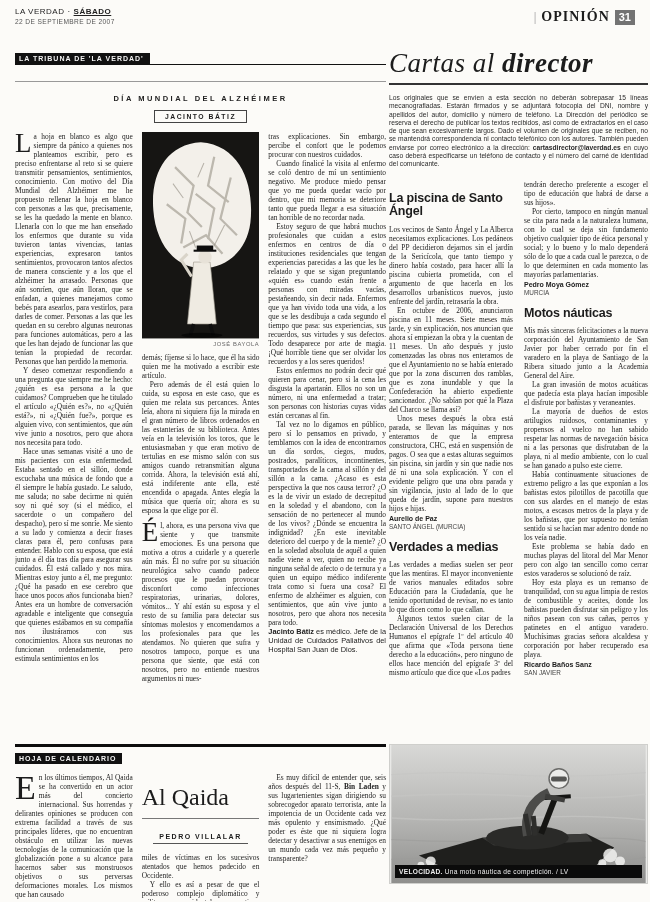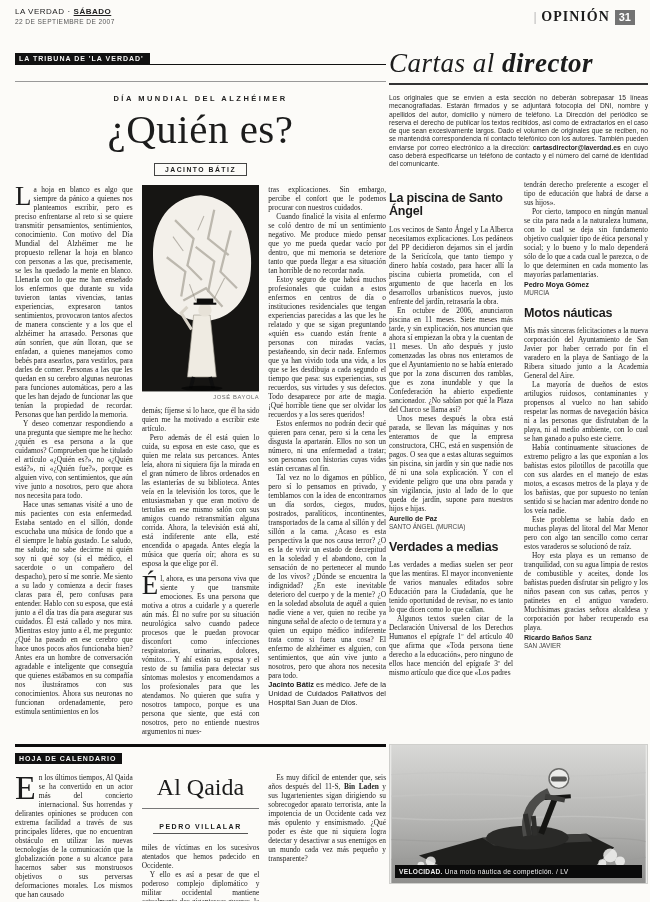--- a/index.html
+++ b/index.html
@@ -59,21 +59,21 @@
          border:1px solid #cfcfcc;box-sizing:border-box;}
   #photo svg{display:block;width:100%;height:100%;}
   .photo-caption{position:absolute;left:5px;right:5px;bottom:5px;height:13px;background:#0b0b0b;
                  color:#eee;font-family:"Liberation Sans",sans-serif;font-size:6.6px;
                  display:flex;align-items:center;padding:0 4px;letter-spacing:.3px;}
   .photo-caption b{font-weight:bold;margin-right:2px;}
   
   #hoja{position:absolute;left:15px;top:744px;width:371px;height:158px;overflow:hidden;}
   .hoja-top{border-top:3px solid #0d0d0d;}
   .hoja-cols{display:flex;gap:9px;margin-top:8px;height:128px;overflow:hidden;}
-  .hoja-head{text-align:center;font-size:24px;line-height:1.05;margin:2px 0 6px;border-bottom:1px solid #777;padding-bottom:8px;}
+  .hoja-head{text-align:left;font-size:24px;line-height:1.05;margin:12px 0 6px;border-bottom:1px solid #777;padding-bottom:8px;}
   .hoja-byline-wrap{text-align:center;margin-bottom:9px;}
   .hoja-byline{display:inline-block;font-family:"Liberation Sans",sans-serif;font-size:7px;
                font-weight:bold;letter-spacing:1.5px;border-bottom:1px solid #555;padding:0 6px 3px;}
   .dropcap-big{float:left;font-size:34px;line-height:27px;padding:1px 3px 0 0;}
 </style>
 </head>
 <body>
 
 <div class="page">
 
@@ -94,21 +94,20 @@
   </div>
 
   <div id="tribuna">
     <div class="label-row">
       <span class="black-label">LA TRIBUNA DE 'LA VERDAD'</span>
       <span class="label-rule"></span>
     </div>
     <div class="kicker-row">
       <span class="kicker">DÍA MUNDIAL DEL ALZHÉIMER</span>
     </div>
-    <h1 class="headline">¿Quién es?</h1>
     <div class="byline-wrap">
       <span class="byline-box">JACINTO BÁTIZ</span>
     </div>
     <div class="cols bt">
       <div class="col">
         <p class="ni"><span class="dropcap">L</span><span>a hoja en blanco es algo que siempre da pánico a quienes nos planteamos escribir, pero es preciso enfrentarse al reto si se quiere transmitir pensamientos, sentimientos, conocimiento. Con motivo del Día Mundial del Alzhéimer me he propuesto rellenar la hoja en blanco con personas a las que, precisamente, se les ha quedado la mente en blanco. Llenarla con lo que me han enseñado los enfermos que durante su vida tuvieron tantas vivencias, tantas experiencias, expresaron tantos sentimientos, provocaron tantos afectos de manera consciente y a los que el alzhéimer ha arrasado. Personas que aún sonríen, que aún lloran, que se enfadan, a quienes manejamos como bebés para asearlos, para vestirlos, para darles de comer. Personas a las que les quedan en su cerebro algunas neuronas para funciones automáticas, pero a las que les han dejado de funcionar las que tenían la propiedad de recordar. Personas que han perdido la memoria.</span></p>
         <p>Y deseo comenzar respondiendo a una pregunta que siempre me he hecho: ¿quién es esa persona a la que cuidamos? Comprueben que he titulado el artículo «¿Quién es?», no «¿Quién está?», ni «¿Quién fue?», porque es alguien vivo, con sentimientos, que aún vive junto a nosotros, pero que ahora nos necesita para todo.</p>
         <p>Hace unas semanas visité a uno de mis pacientes con esta enfermedad. Estaba sentado en el sillón, donde escuchaba una música de fondo que a él siempre le había gustado. Le saludo, me saluda; no sabe decirme ni quién soy ni qué soy (si el médico, el sacerdote o un compañero del despacho), pero sí me sonríe. Me siento a su lado y comienza a decir frases claras para él, pero confusas para entender. Hablo con su esposa, que está junto a él día tras día para asegurar sus cuidados. Él está callado y nos mira. Mientras estoy junto a él, me pregunto: ¿Qué ha pasado en ese cerebro que hace unos pocos años funcionaba bien? Antes era un hombre de conversación agradable e inteligente que conseguía que quienes estábamos en su compañía nos ilustráramos con sus conocimientos. Ahora sus neuronas no funcionan ordenadamente, pero estimula sentimientos en los</p>
       </div>
       <div class="col">
@@ -171,20 +170,21 @@
         <p class="ni">Las verdades a medias suelen ser peor que las mentiras. El mayor inconveniente de varios manuales editados sobre Educación para la Ciudadanía, que he tenido oportunidad de revisar, no es tanto lo que dicen como lo que callan.</p>
         <p>Algunos textos suelen citar de la Declaración Universal de los Derechos Humanos el epígrafe 1º del artículo 40 que afirma que «Toda persona tiene derecho a la educación», pero ninguno de ellos hace mención del epígrafe 3º del mismo artículo que dice que «Los padres</p>
       </div>
       <div class="lcol">
         <p class="ni">tendrán derecho preferente a escoger el tipo de educación que habrá de darse a sus hijos».</p>
         <p>Por cierto, tampoco en ningún manual se cita para nada a la naturaleza humana, con lo cual se deja sin fundamento objetivo cualquier tipo de ética personal y social; y lo bueno y lo malo dependerá sólo de lo que a cada cual le parezca, o de lo que determinen en cada momento las mayorías parlamentarias.</p>
         <div class="sig">Pedro Moya Gómez</div>
         <div class="sig-place">MURCIA</div>
         <div class="letter-h">Motos náuticas</div>
         <p class="ni">Mis más sinceras felicitaciones a la nueva corporación del Ayuntamiento de San Javier por haber cerrado por fin el varadero en la playa de Santiago de la Ribera situado junto a la Academia General del Aire.</p>
+        <p>La gran invasión de motos acuáticas que padecía esta playa hacían imposible el disfrute por bañistas y veraneantes.</p>
         <p>La mayoría de dueños de estos artilugios ruidosos, contaminantes y propensos al vuelco no han sabido respetar las normas de navegación básica ni a las personas que disfrutaban de la playa, ni al medio ambiente, con lo cual se han ganado a pulso este cierre.</p>
         <p>Había continuamente situaciones de extremo peligro a las que exponían a los bañistas estos pilotillos de pacotilla que con sus alardes en el manejo de estas motos, a escasos metros de la playa y de los bañistas, que por supuesto no tenían sentido si se hacían mar adentro donde no los veía nadie.</p>
         <p>Este problema se había dado en muchas playas del litoral del Mar Menor pero con algo tan sencillo como cerrar estos varaderos se solucionó de raíz.</p>
         <p>Hoy esta playa es un remanso de tranquilidad, con su agua limpia de restos de combustible y aceites, donde los bañistas pueden disfrutar sin peligro y los niños pasean con sus cañas, perros y patinetes en el antiguo varadero. Muchísimas gracias señora alcaldesa y corporación por haber recuperado esa playa.</p>
         <div class="sig">Ricardo Baños Sanz</div>
         <div class="sig-place">SAN JAVIER</div>
       </div>
     </div>
   </div>
 

